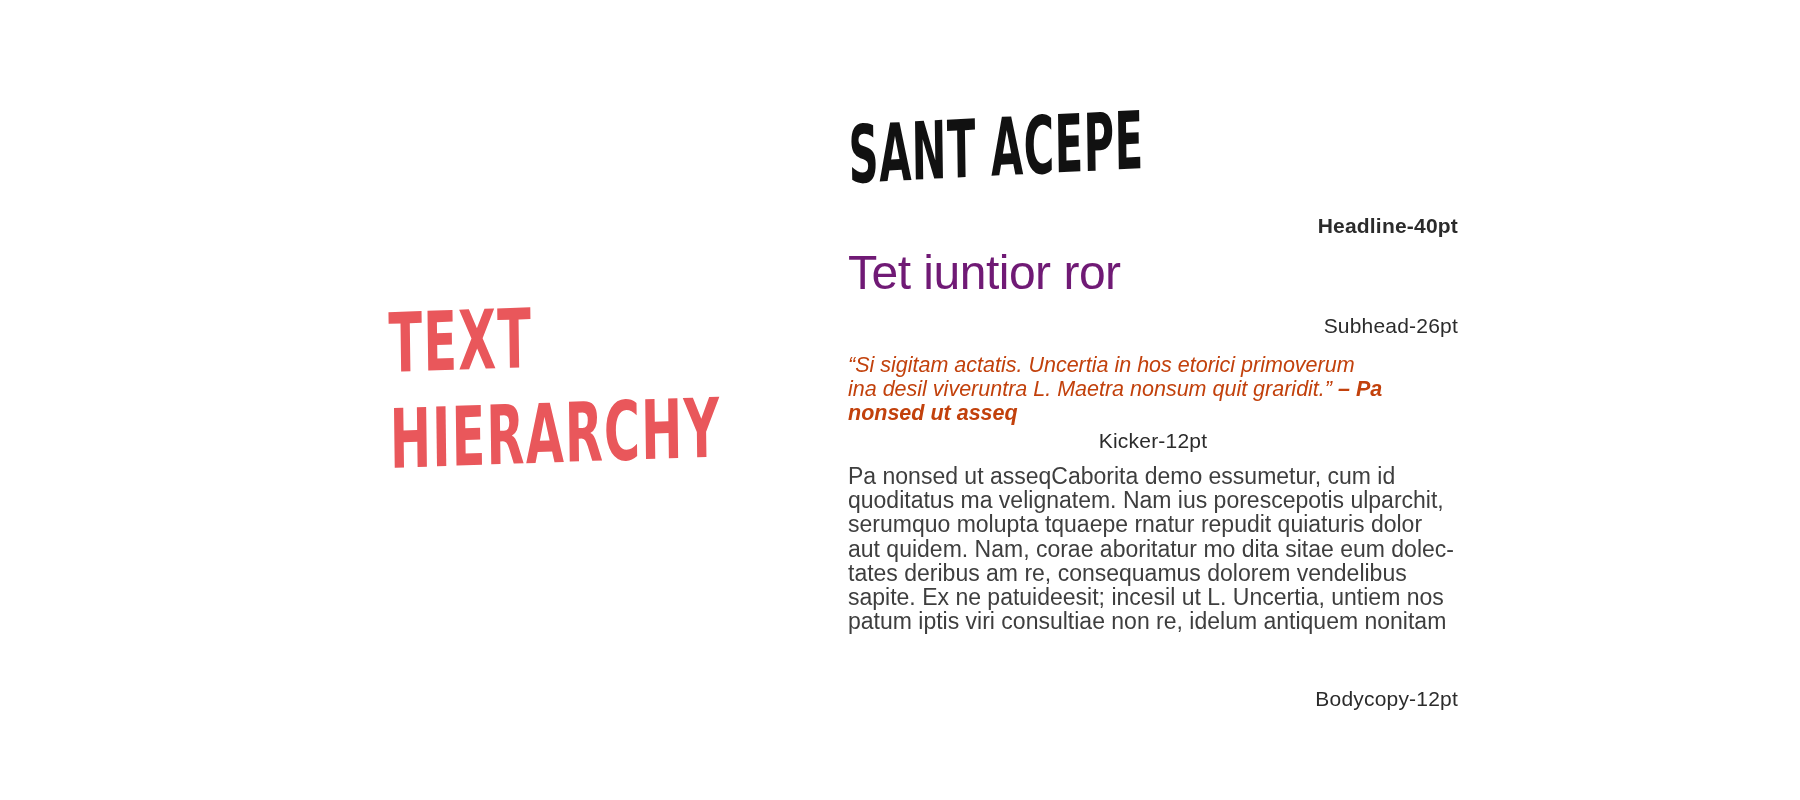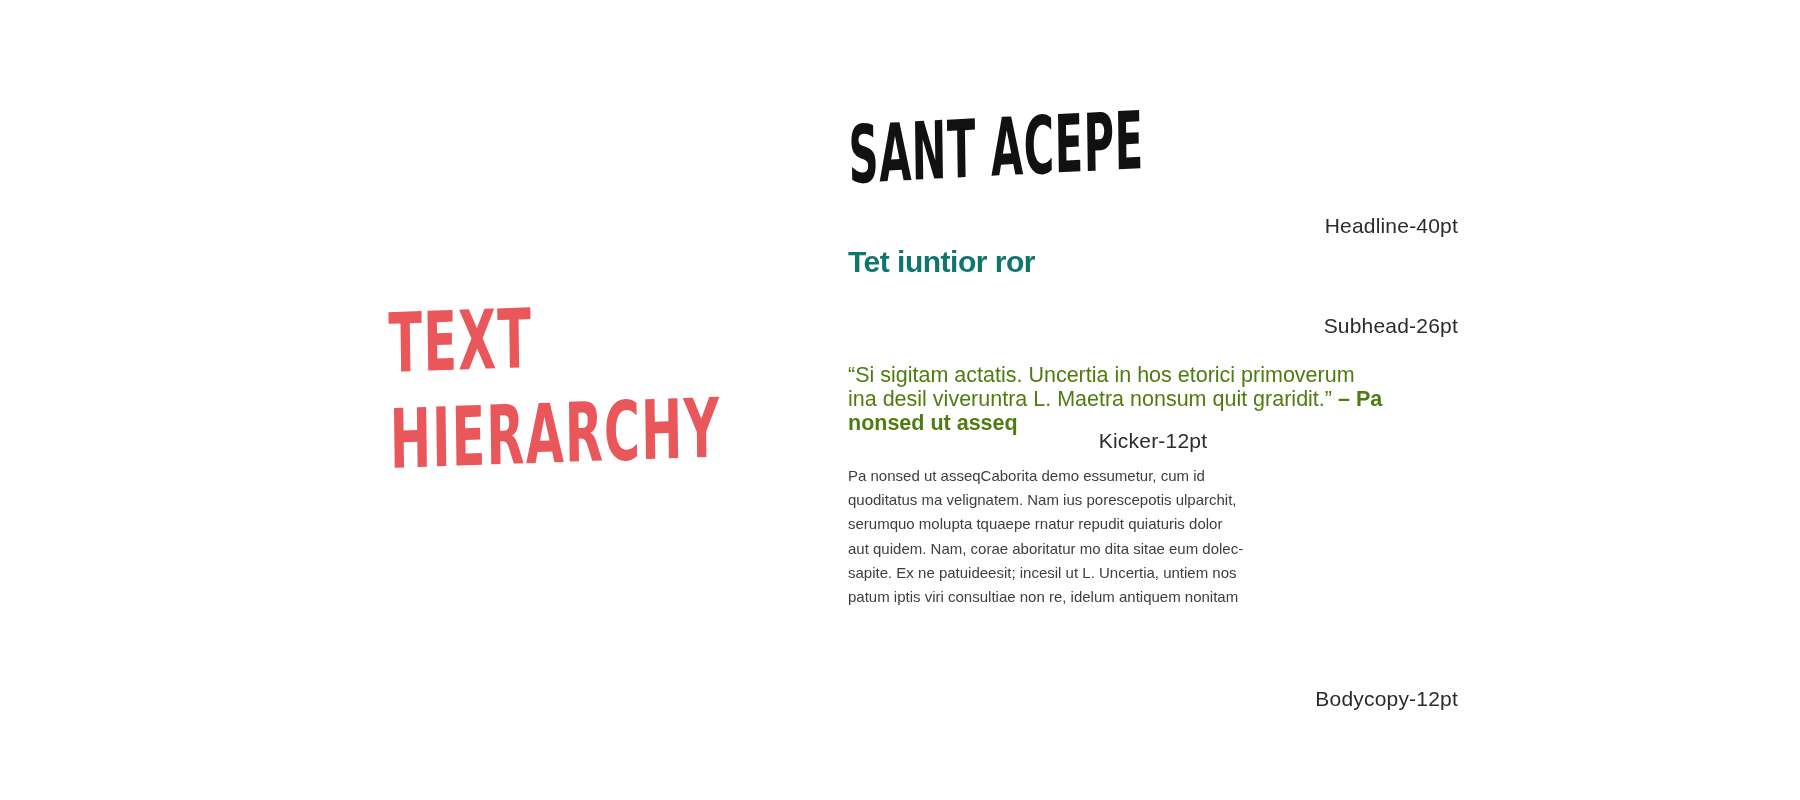--- a/index.html
+++ b/index.html
@@ -50,46 +50,47 @@
     transform-origin: left top;
     white-space: nowrap;
   }
 
   .size-label {
     text-align: right;
     font-size: 21px;
     color: #2b2b2b;
     letter-spacing: 0.2px;
   }
-  .label-headline { top: 214px; }
+  .label-headline { top: 214px; font-weight: bold; }
   .label-subhead  { top: 314px; }
   .label-kicker   { top: 429px; text-align: center; }
   .label-bodycopy { top: 687px; }
 
   .subhead {
     top: 245px;
-    font-size: 30px;
-    font-weight: 700;
+    font-size: 48px;
+    font-weight: 400;
     letter-spacing: -0.5px;
-    color: #0f766e;
+    color: #701a75;
     white-space: nowrap;
   }
 
   .kicker {
-    top: 363px;
+    top: 353px;
     font-size: 21.5px;
     line-height: 24px;
-    color: #4d7c0f;
+    font-style: italic;
+    color: #c2410c;
   }
   .kicker .k-line { white-space: nowrap; }
   .kicker .k-bold { font-weight: 700; }
 
   .bodycopy {
     top: 464px;
-    font-size: 15px;
+    font-size: 23px;
     line-height: 24.2px;
     color: #3e3e3e;
   }
   .bodycopy .b-line { white-space: nowrap; }
 </style>
 </head>
 <body>
 
 <div class="canvas">
 
@@ -109,18 +110,19 @@
     <div class="k-line"><span>ina desil viveruntra L. Maetra nonsum quit graridit.” </span><span class="k-bold">– Pa</span></div>
     <div class="k-line"><span></span><span class="k-bold">nonsed ut asseq</span></div>
   </div>
   <div class="col size-label label-kicker">Kicker-12pt</div>
 
   <div class="col bodycopy">
     <div class="b-line">Pa nonsed ut asseqCaborita demo essumetur, cum id</div>
     <div class="b-line">quoditatus ma velignatem. Nam ius porescepotis ulparchit,</div>
     <div class="b-line">serumquo molupta tquaepe rnatur repudit quiaturis dolor</div>
     <div class="b-line">aut quidem. Nam, corae aboritatur mo dita sitae eum dolec-</div>
+    <div class="b-line">tates deribus am re, consequamus dolorem vendelibus</div>
     <div class="b-line">sapite. Ex ne patuideesit; incesil ut L. Uncertia, untiem nos</div>
     <div class="b-line">patum iptis viri consultiae non re, idelum antiquem nonitam</div>
   </div>
   <div class="col size-label label-bodycopy">Bodycopy-12pt</div>
 
 </div>
 
 </body></html>

